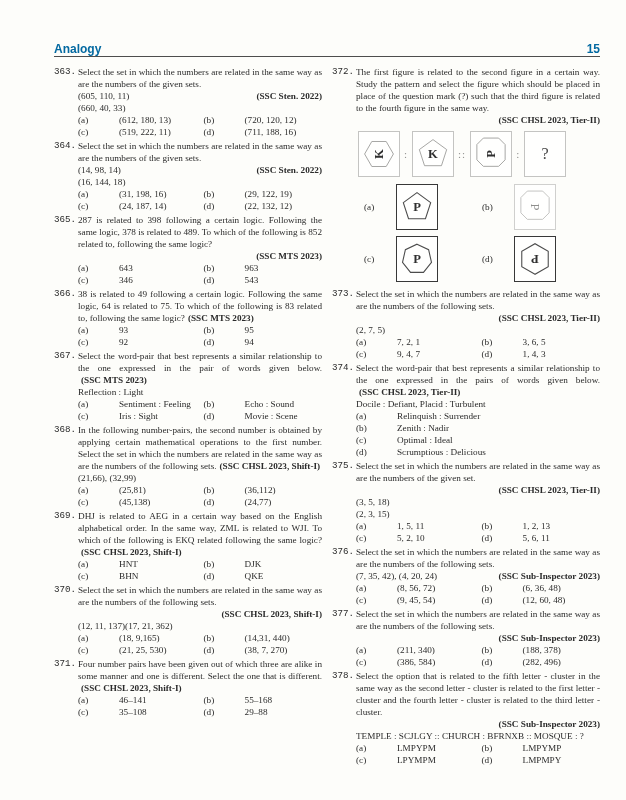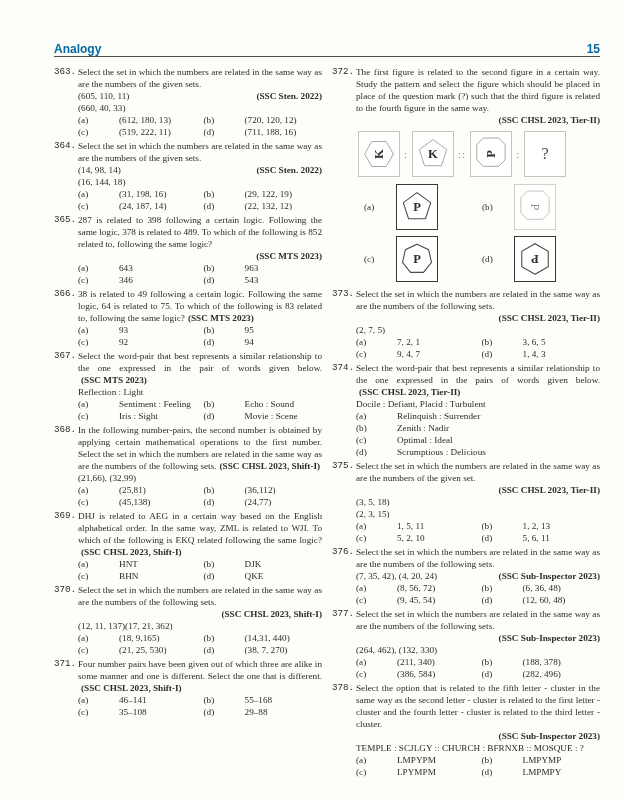--- a/index.html
+++ b/index.html
@@ -473,21 +473,20 @@
                 <span class="opttext">(12, 60, 48)</span>
               </div>
             </div>
           </div>
         </div>
         <div class="q">
           <div class="qnum">377.</div>
           <div class="qbody">
             <p class="stmt">Select the set in which the numbers are related in the same way as are the numbers of the following sets.</p>
             <div class="tagline"><span class="tag">(SSC Sub-Inspector 2023)</span></div>
-            <div class="setline"><span class="settext">(264, 462), (132, 330)</span></div>
             <div class="opts cols2">
               <div class="opt">
                 <span class="optlabel">(a)</span>
                 <span class="opttext">(211, 340)</span>
               </div>
               <div class="opt">
                 <span class="optlabel">(b)</span>
                 <span class="opttext">(188, 378)</span>
               </div>
               <div class="opt">

